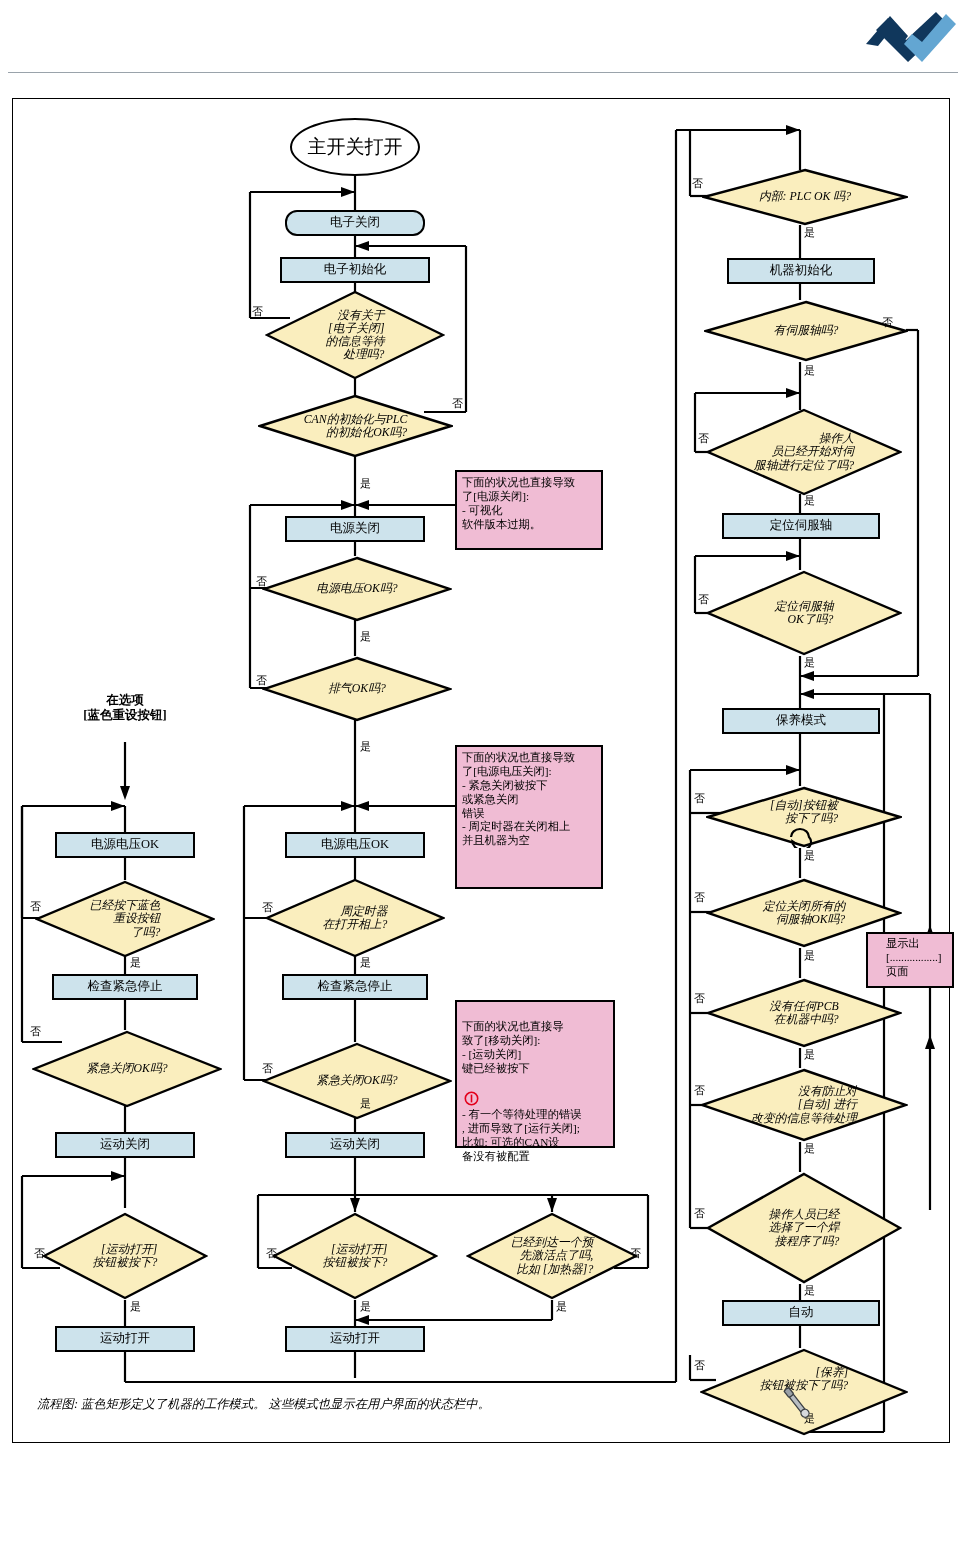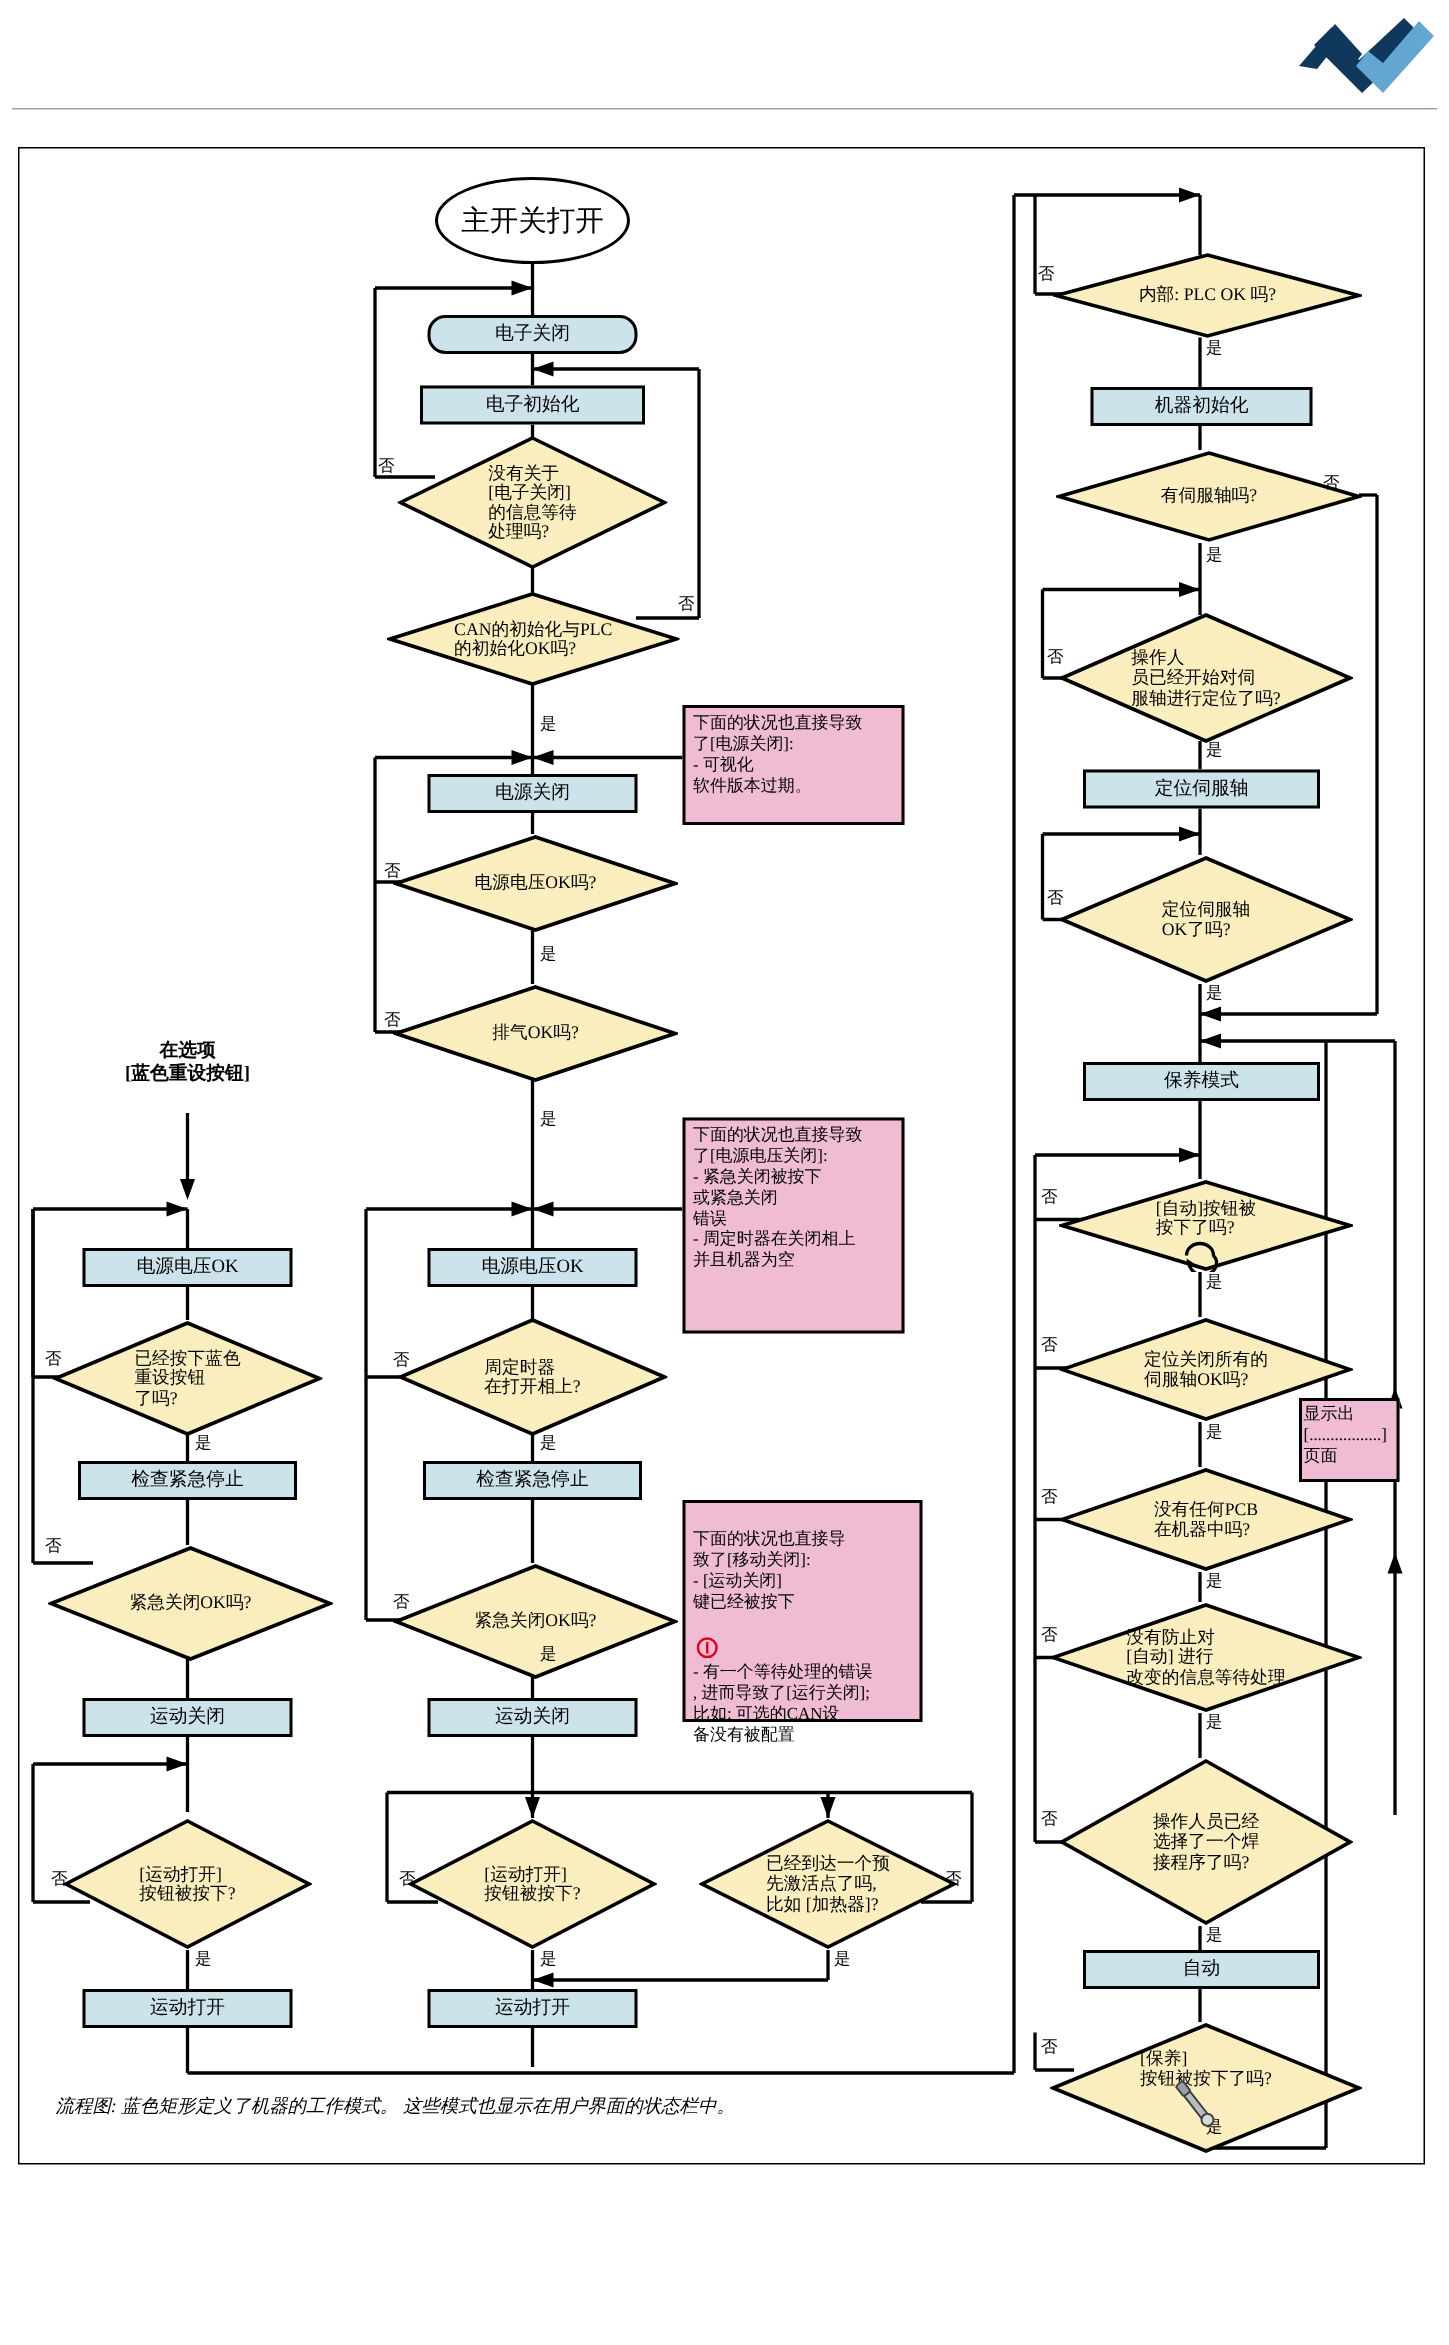--- a/index.html
+++ b/index.html
@@ -15,21 +15,21 @@
 
   
   .node{position:absolute;box-sizing:border-box;}
 
   .proc{background:#cde3ec;border:2px solid #000;display:flex;align-items:center;justify-content:center;
         font-size:12.5px;line-height:1.1;text-align:center;}
 
   .term{background:#fff;border:2px solid #000;border-radius:50%;display:flex;align-items:center;
         justify-content:center;font-size:19px;}
 
-  .dia{display:flex;align-items:center;justify-content:center;text-align:left;}
+  .dia{display:flex;align-items:center;justify-content:center;text-align:right;font-style:italic;}
   .dia svg{position:absolute;left:0;top:0;}
   .dia .dtxt{position:relative;z-index:2;font-size:11.8px;line-height:1.12;padding:0 6px;}
 
   .note{background:#f0bcd4;border:2px solid #000;box-sizing:border-box;font-size:11.3px;
         line-height:1.23;padding:4px 5px;white-space:pre-line;}
 
   .lbl{position:absolute;font-size:11px;line-height:1;}
   .caption{position:absolute;font-size:12.3px;font-style:italic;}
   .optlbl{position:absolute;font-size:12.5px;font-weight:bold;text-align:center;line-height:1.2;}
 
@@ -474,21 +474,21 @@
           <circle cx="7.5" cy="7.5" r="6.2" fill="none" stroke="#e3001b" stroke-width="1.6"></circle>
           <line x1="7.5" y1="3.6" x2="7.5" y2="11.4" stroke="#e3001b" stroke-width="1.6"></line>
         </svg>
     </span>
     <span style="white-space:pre-line">- 有一个等待处理的错误
 , 进而导致了[运行关闭];
 比如: 可选的CAN设
 备没有被配置</span>
   </div>
 
-  <div class="node note" style="left:866px;top:932px;width:67px;height:56px;padding:3px 1px;">显示出
+  <div class="node note" style="left:866px;top:932px;width:88px;height:56px;padding:3px 18px;">显示出
 [.................]
 页面</div>
 
   <span class="lbl" style="left:252px;top:306px;">否</span>
   <span class="lbl" style="left:452px;top:398px;">否</span>
   <span class="lbl" style="left:360px;top:478px;">是</span>
   <span class="lbl" style="left:256px;top:576px;">否</span>
   <span class="lbl" style="left:360px;top:631px;">是</span>
   <span class="lbl" style="left:256px;top:675px;">否</span>
   <span class="lbl" style="left:360px;top:741px;">是</span>

